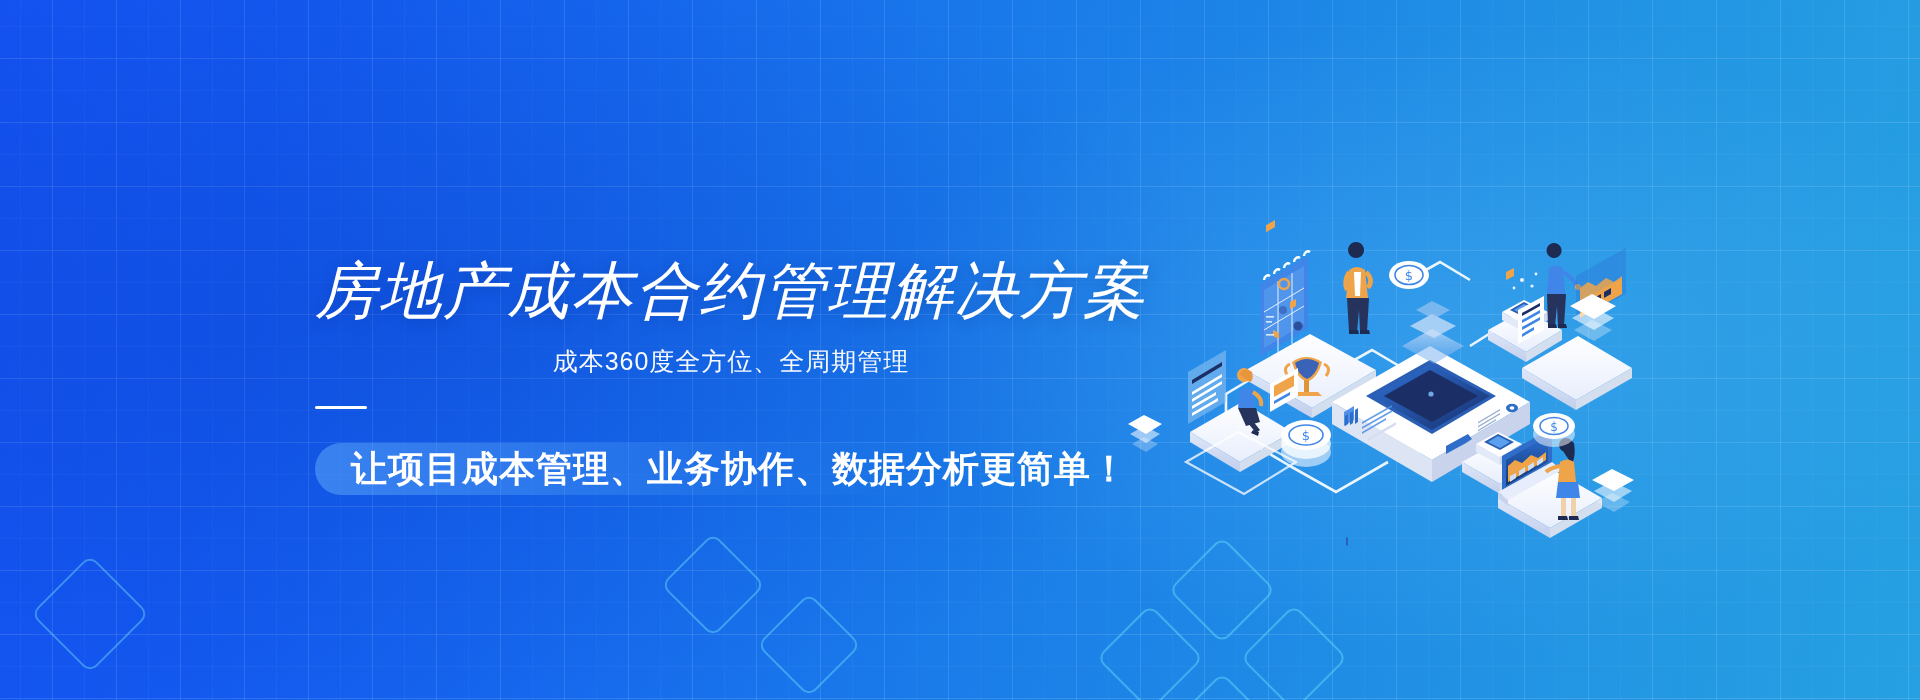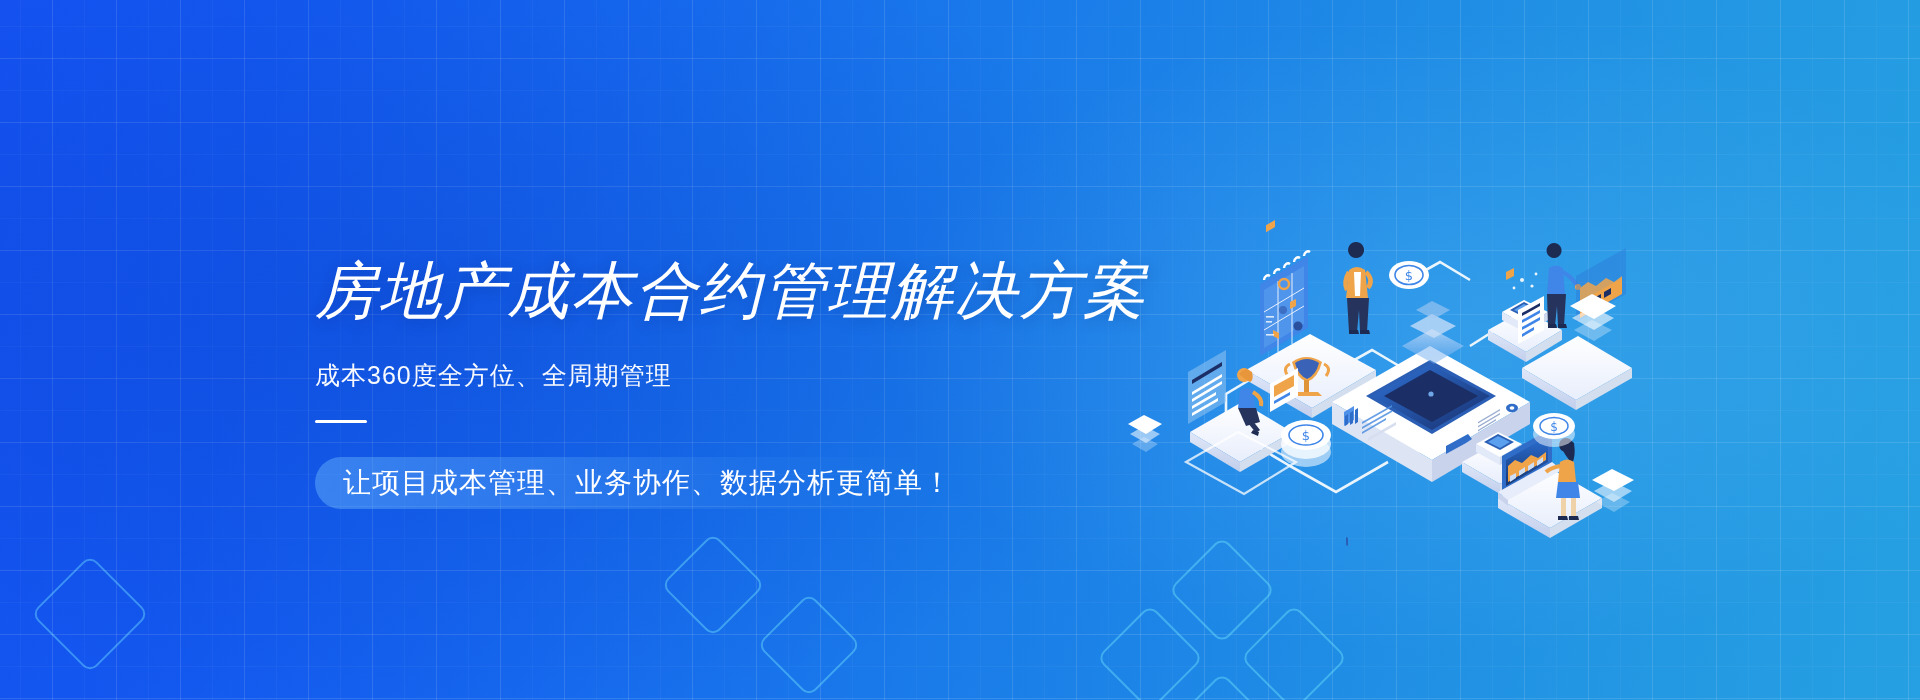--- a/index.html
+++ b/index.html
@@ -64,49 +64,51 @@
     font-size:62px;
     font-weight:400;
     font-style:italic;
     letter-spacing:2px;
     color:#ffffff;
     line-height:1.05;
     white-space:nowrap;
     text-shadow:0 3px 14px rgba(3,40,130,0.32);
   }
   .subtitle {
-    margin-top:36px;
+    margin-top:22px;
     font-size:25px;
     color:#ffffff;
     letter-spacing:1px;
     font-weight:400;
     white-space:nowrap;
     opacity:0.97;
+    text-align:center;
   }
   .rule {
     margin-top:28px;
     width:52px; height:3px;
     background:#ffffff;
     border-radius:2px;
   }
 
   .pill-wrap { position:relative; margin-top:34px; height:52px; }
   .pill-bg {
     position:absolute; left:0; top:0;
     width:620px; height:52px;
     border-radius:26px;
     background:linear-gradient(90deg, rgba(118,196,255,0.40) 0%, rgba(110,190,255,0.26) 38%, rgba(110,190,255,0.07) 72%, rgba(110,190,255,0) 100%);
   }
   .pill-text {
-    position:absolute; left:28px; top:0;
+    position:absolute; left:36px; top:0;
     height:52px; line-height:52px;
-    font-size:28px;
+    font-size:36px;
     color:#ffffff;
     letter-spacing:1px;
     white-space:nowrap;
+    font-weight:bold;
   }
 
   
   #illus { position:absolute; left:1140px; top:180px; width:480px; height:340px; z-index:5; }
   #illus svg { width:100%; height:100%; display:block; overflow:visible; }
 </style>
 </head>
 <body>
 
 <div id="banner">

